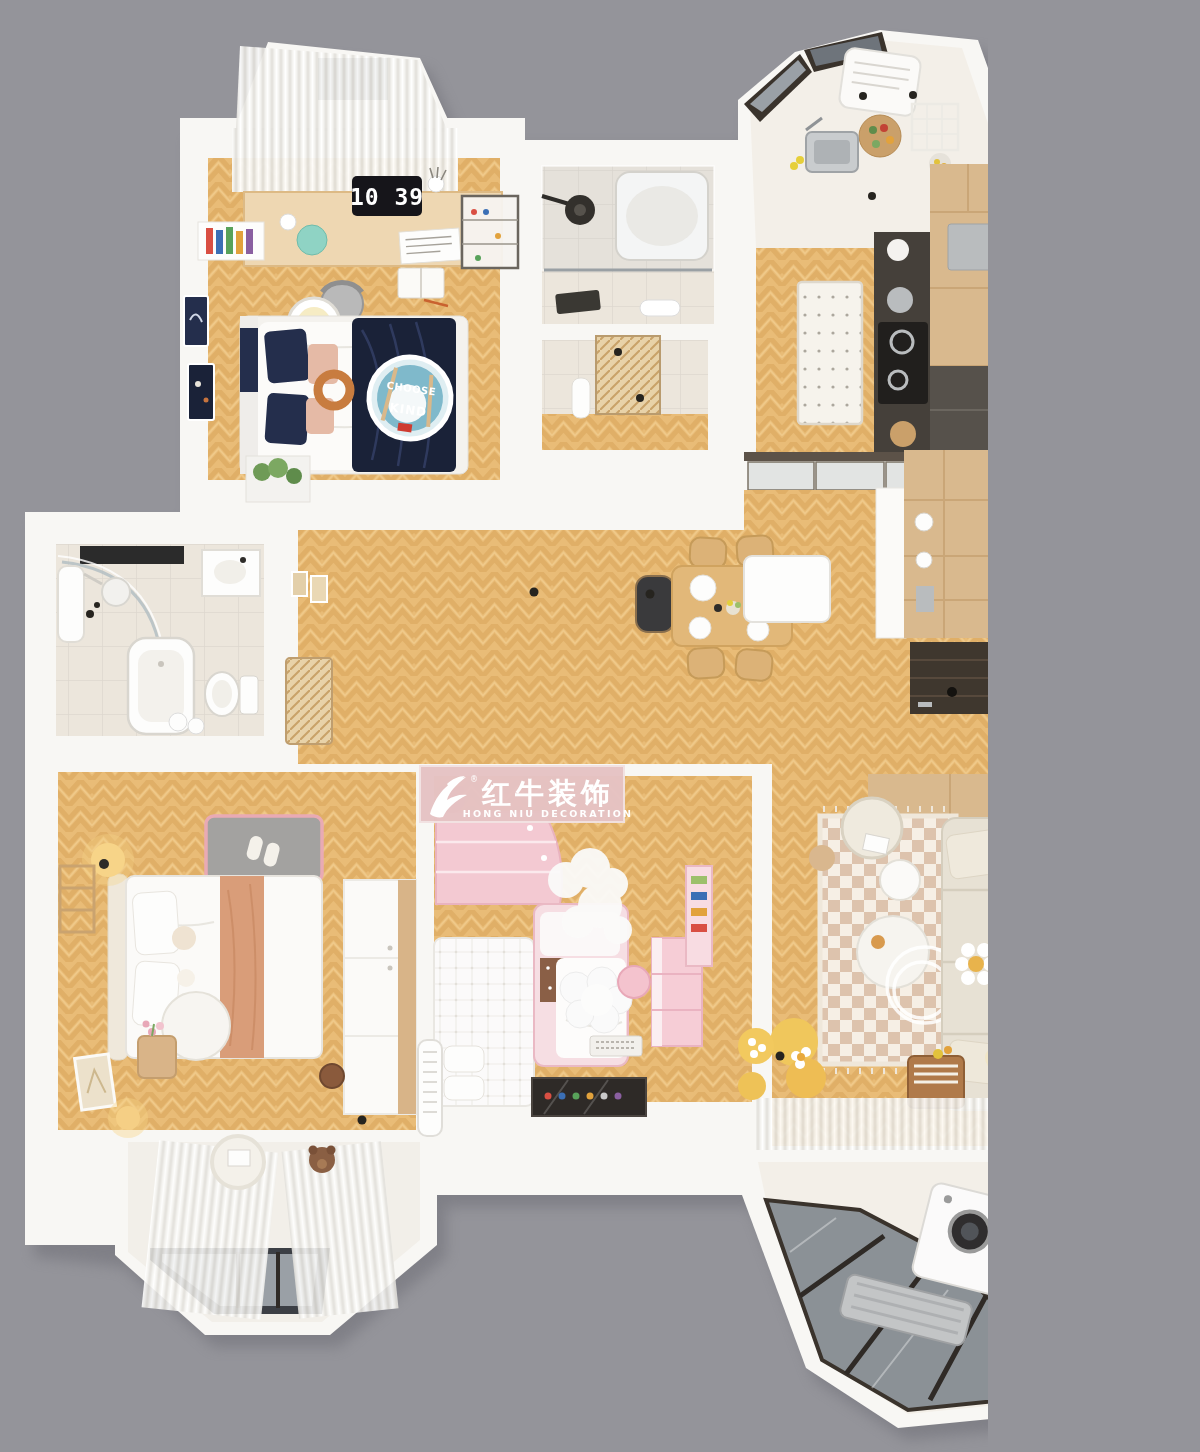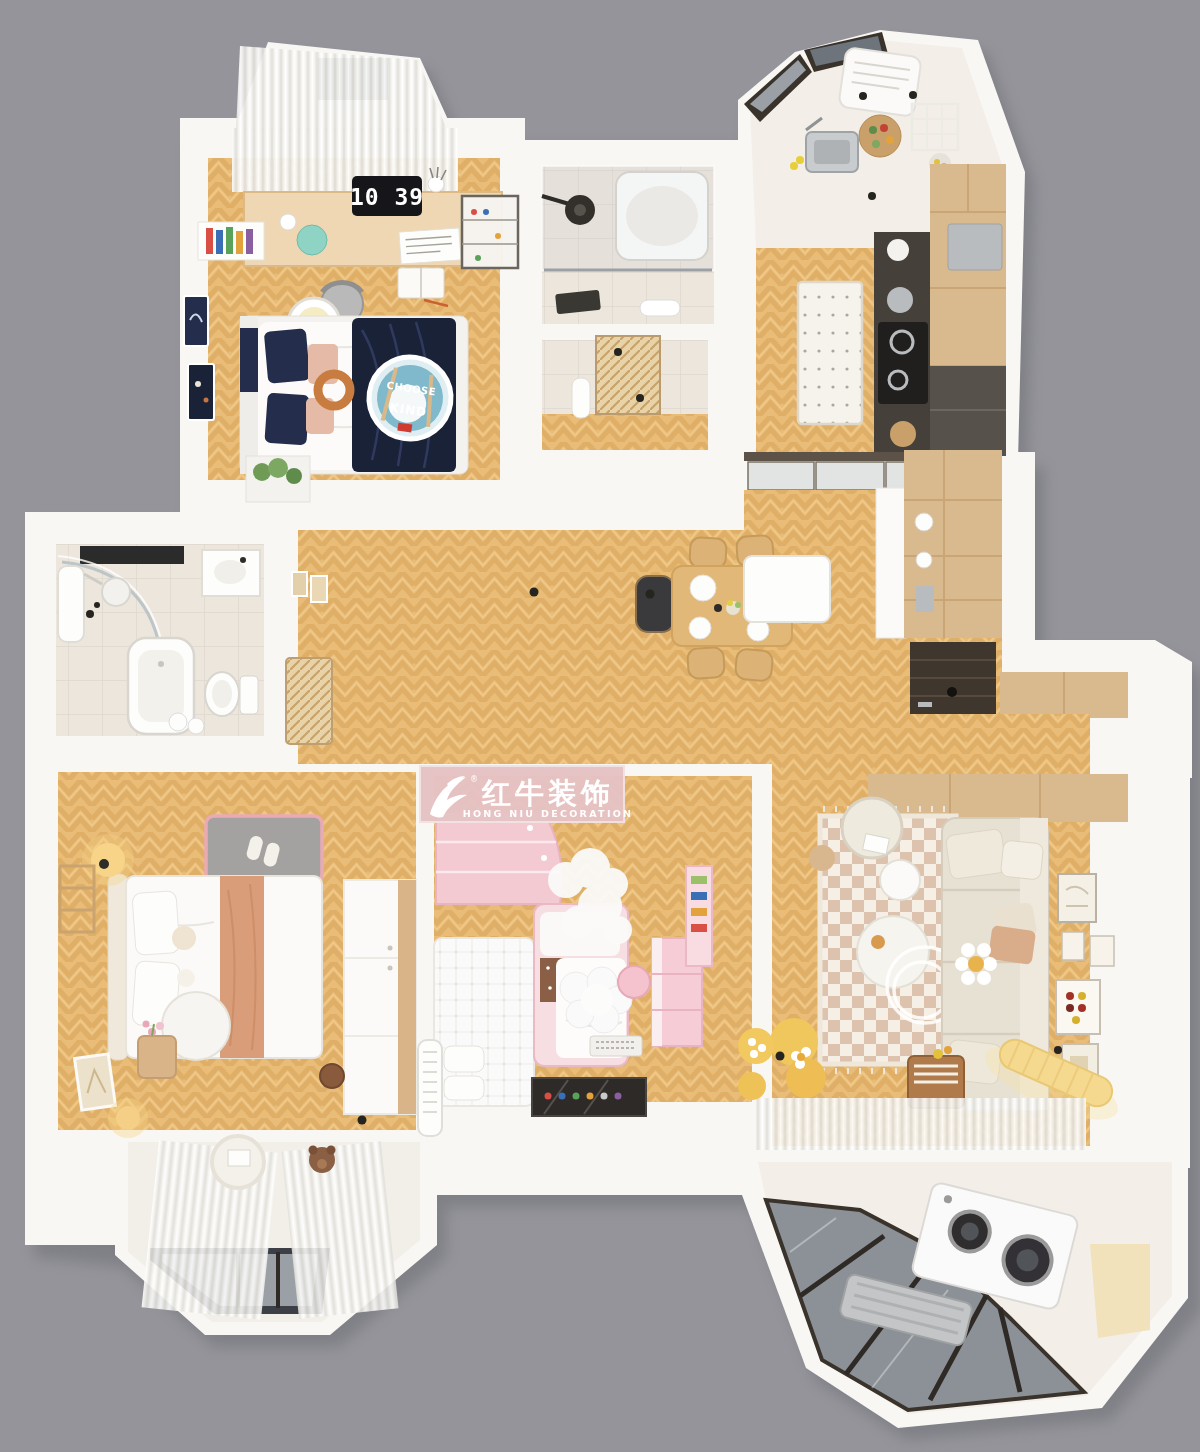--- a/index.html
+++ b/index.html
@@ -1,16 +1,16 @@
 <!DOCTYPE html>
 <html style="--bg: #94949a; --wall: #f8f7f4; --wood: #e9bc77; --woodline: #d5a055; --woodlight: #f3cf92; --cab: #d9b98e; --cabline: #c6a172; --tile: #ece6dc; --kfloor: #f3efe8; --dark: #45403a; --glass: #9aa0a6; --glassd: #6e747b; --navy: #242e4c; --navyd: #1a2238; --blush: #e5baa6; --salmon: #d99d79; --plogo: #e6c3c4; --pkids: #f3c9d2; --sofa: #e7e1d4; --rugbase: #f6efe5; --rugcheck: #d9bba4; --gmat: #a3a2a0; --ptrim: #e9aab4; --glow: #f7d488; --blue: #7fb9cb;"><head>
 <meta charset="utf-8">
 <style>
   html,body{margin:0;padding:0;background:var(--bg,#94949a);}
-  .stage{position:relative;width:1200px;height:1452px;overflow:hidden;background:var(--bg,#94949a);
+  .stage{position:relative;width:988px;height:1452px;overflow:hidden;background:var(--bg,#94949a);
          font-family:"DejaVu Sans","Liberation Sans",sans-serif;}
   svg{display:block}
   .wall{fill:var(--wall,#f8f7f4)}
   .shadow{fill:#5e5e68;opacity:.38}
   .kfloor{fill:var(--kfloor,#f3efe8)}
   .creamfloor{fill:#f2efe9}
   .dark{fill:var(--dark,#45403a)}
   .glass{fill:var(--glass,#9aa0a6)}
   .glassd{fill:var(--glassd,#6e747b)}
   .navy{fill:var(--navy,#242e4c)}

